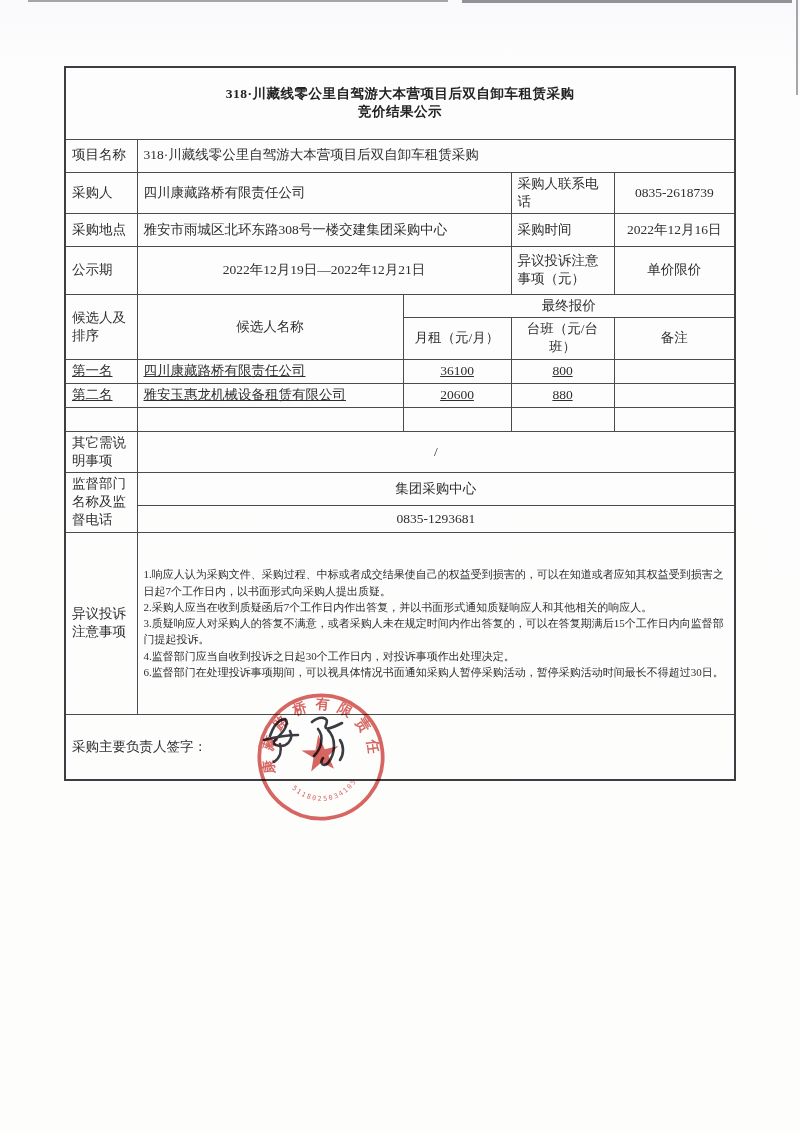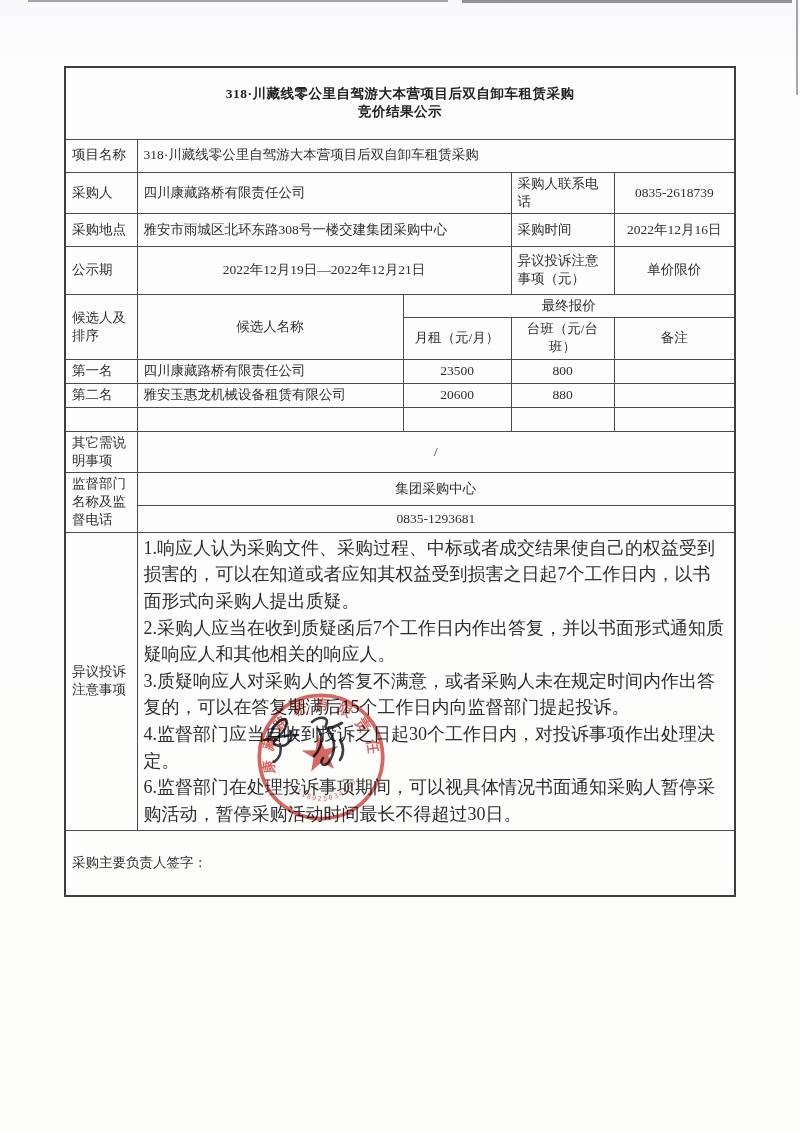--- a/index.html
+++ b/index.html
@@ -33,32 +33,32 @@
     margin-left:44px;
   }
   .r-title{height:72px;}
   .r-title td{font-size:17px;font-weight:bold;text-align:center;letter-spacing:.5px;line-height:1.65;color:#222;}
   .r-project{height:33px;}
   .r-purchaser{height:41px;}
   .r-location{height:33px;}
   .r-publicity{height:48px;padding-left:28px;}
   .r-bh1{height:20px;}
   .r-bh2{height:21px;}
-  .bid-row{height:24px;}
+  .bid-row{height:24px;text-decoration:underline;}
   .r-other{height:37px;}
   .r-sup1{height:29px;}
   .r-sup2{height:23px;}
   .r-obj{height:182px;}
   .r-sign{height:66px;}
 
   td.lbl{text-align:left;padding:2px 7px;}
   td.val-left{text-align:left;padding-left:9px;}
   td.center{text-align:center;}
   td.obj-cell{vertical-align:middle;padding:6px 12px 6px 10px;}
-  .obj-item{font-size:18px;line-height:1.48;text-align:left;}
+  .obj-item{font-size:11px;line-height:1.48;text-align:left;}
   td.sign-cell{vertical-align:top;padding:16px 0 0 10px;font-size:14px;border-top:1px solid #4a4a4f;}
 
   
   .seal-wrap{position:absolute;left:238px;top:690px;width:166px;height:134px;transform:rotate(-7deg);mix-blend-mode:multiply;opacity:.82;}
   .seal-wrap svg{width:166px;height:134px;display:block;}
   .sig-wrap{position:absolute;left:256px;top:706px;width:110px;height:68px;mix-blend-mode:multiply;}
   .sig-wrap svg{width:110px;height:68px;display:block;}
 </style>
 </head>
 <body>
@@ -122,21 +122,21 @@
         <td class="center">台班（元/台班）</td>
         <td class="center">备注</td>
       </tr>
     </tbody>
 
     <tbody>
 
         <tr class="bid-row">
           <td class="lbl">第一名</td>
           <td class="val-left">四川康藏路桥有限责任公司</td>
-          <td class="center">23500</td>
+          <td class="center">36100</td>
           <td class="center">800</td>
           <td class="center"></td>
         </tr>
 
         <tr class="bid-row">
           <td class="lbl">第二名</td>
           <td class="val-left">雅安玉惠龙机械设备租赁有限公司</td>
           <td class="center">20600</td>
           <td class="center">880</td>
           <td class="center"></td>

